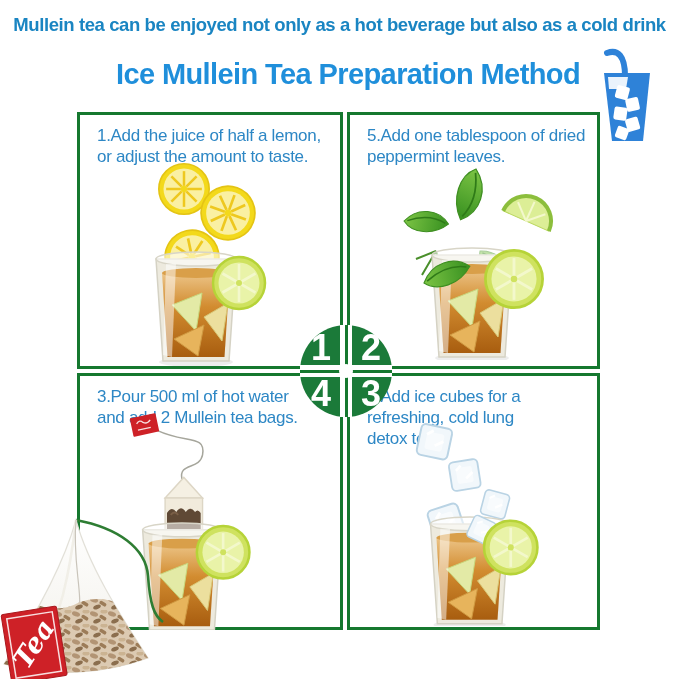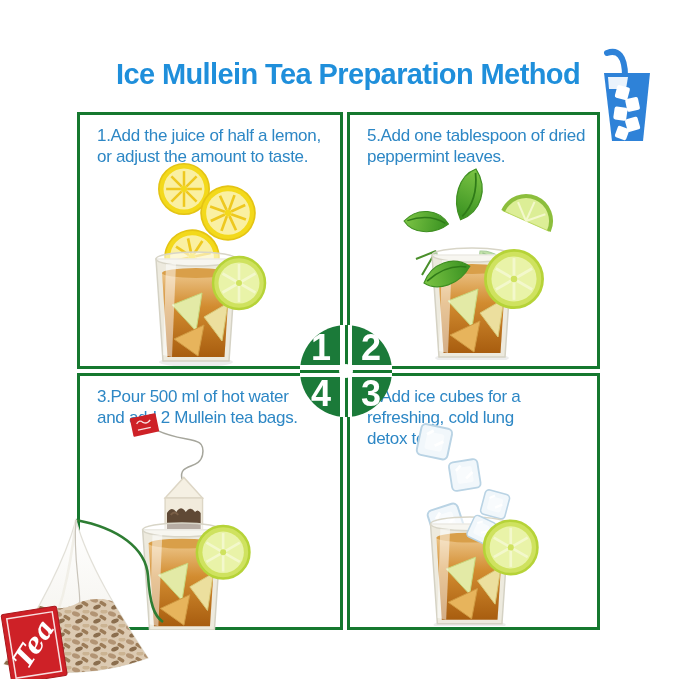--- a/index.html
+++ b/index.html
@@ -132,20 +132,21 @@
         <path d="M-25,0 A25,25 0 0 1 25,0" fill="none" stroke="#8cbe3c" stroke-width="4"></path>
         <g stroke="#f3f8cc" stroke-width="2">
           <line x1="0" y1="0" x2="0" y2="-21"></line>
           <line x1="0" y1="0" x2="-15" y2="-14"></line>
           <line x1="0" y1="0" x2="15" y2="-14"></line>
         </g>
       </g>
     </defs>
   </svg>
 
+  <div class="tagline">Mullein tea can be enjoyed not only as a hot beverage but also as a cold drink</div>
   <div class="title">Ice Mullein Tea Preparation Method</div>
 
   <svg class="drink-icon" width="68" height="102" viewBox="0 0 68 102">
     <path d="M37,32 C37,12 30,5 19,9" fill="none" style="stroke:var(--icon-blue)" stroke-width="6" stroke-linecap="round"></path>
     <path d="M16,29 L62,29 L55,97 L24,97 Z" style="fill:var(--icon-blue)"></path>
     <path d="M20,33 L40,33 L38,45 L21,45 Z" fill="#eaf3fc"></path>
     <g fill="#ffffff">
       <rect x="28" y="42" width="13" height="13" rx="2" transform="rotate(15 34 48)"></rect>
       <rect x="38" y="54" width="13" height="13" rx="2" transform="rotate(-12 44 60)"></rect>
       <rect x="26" y="63" width="13" height="13" rx="2" transform="rotate(8 32 69)"></rect>

